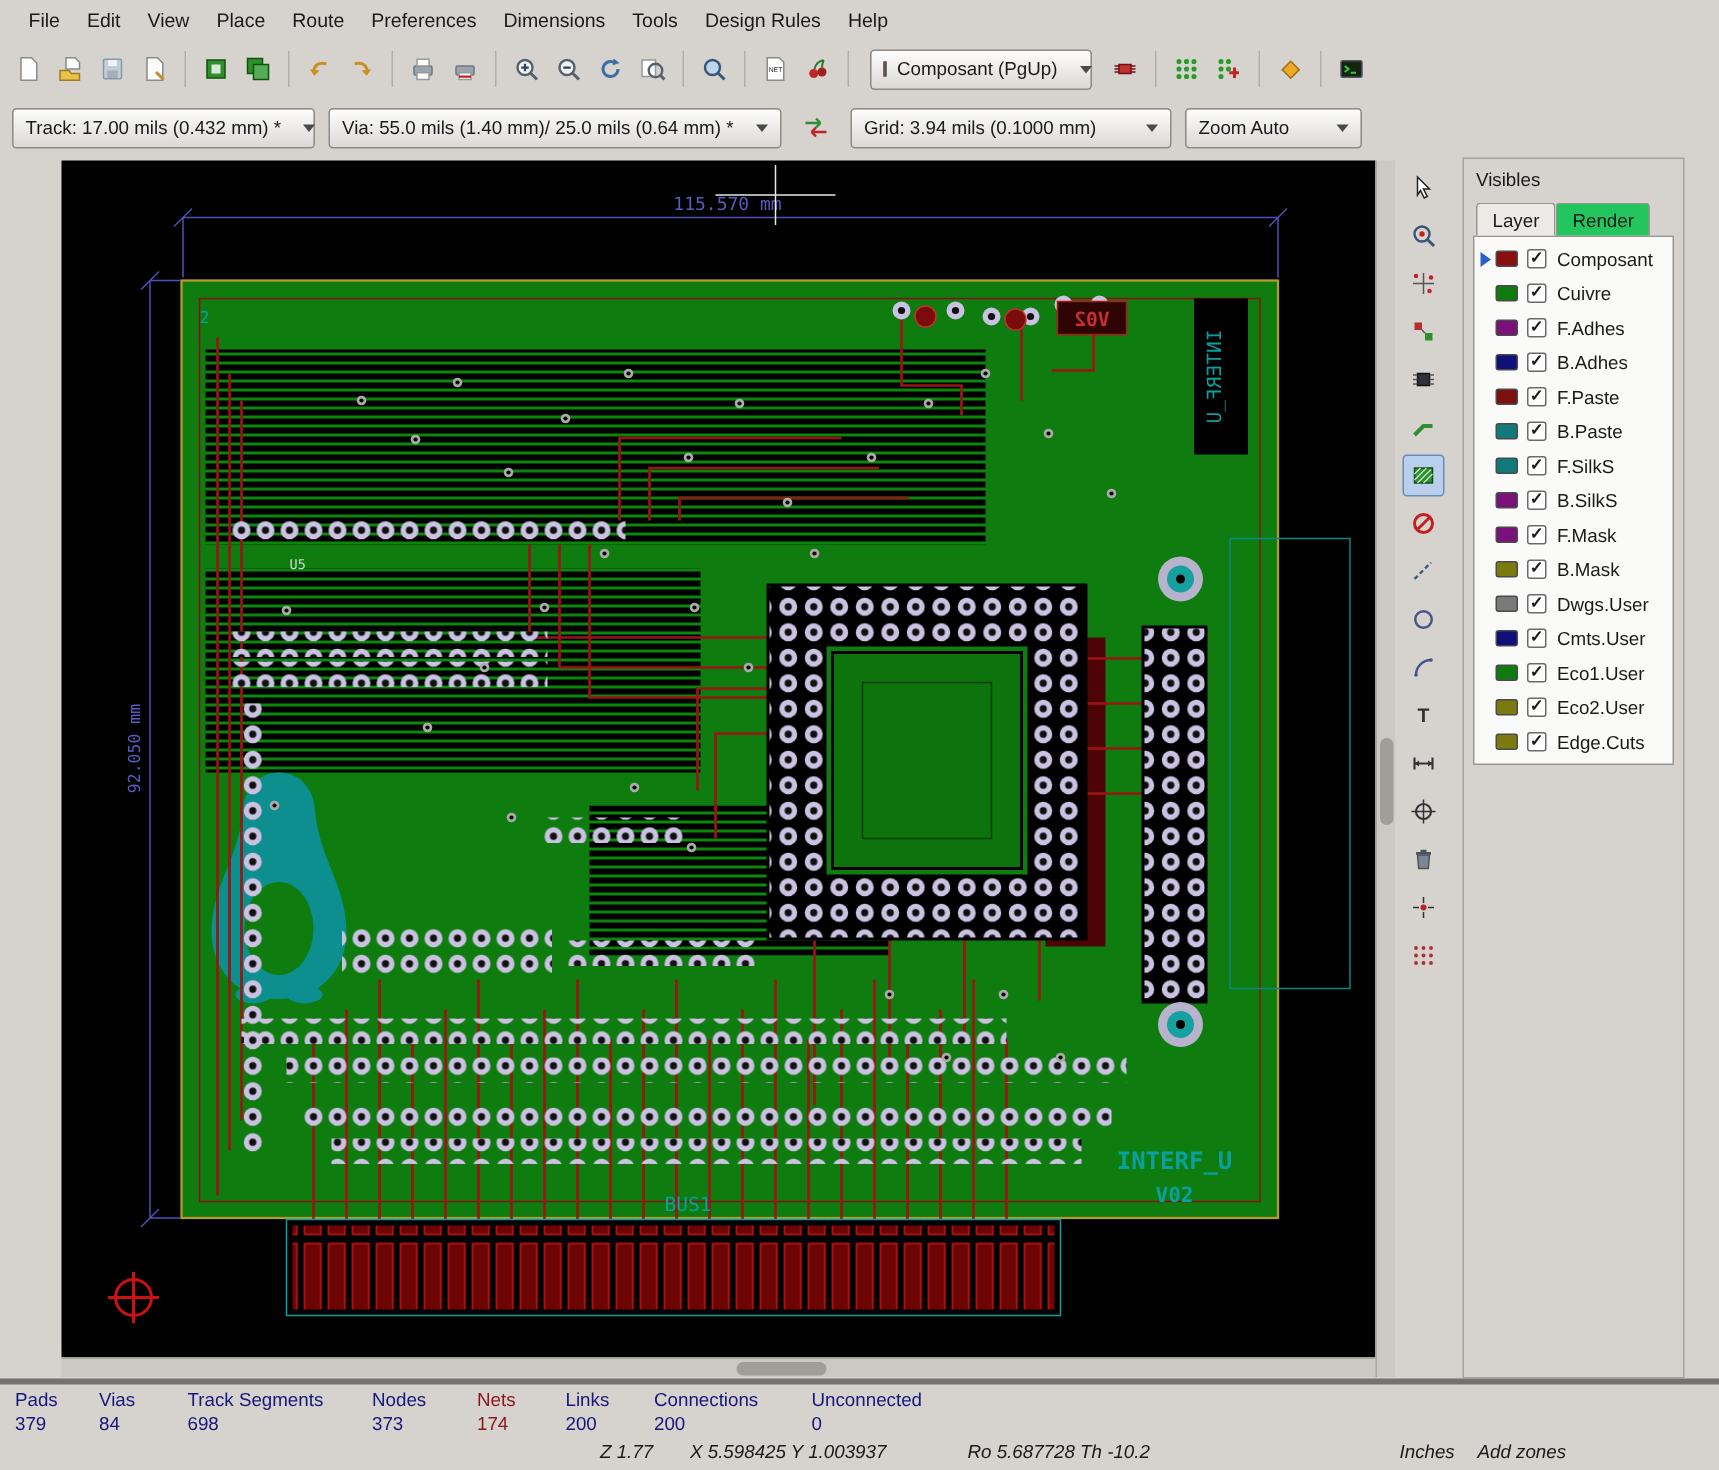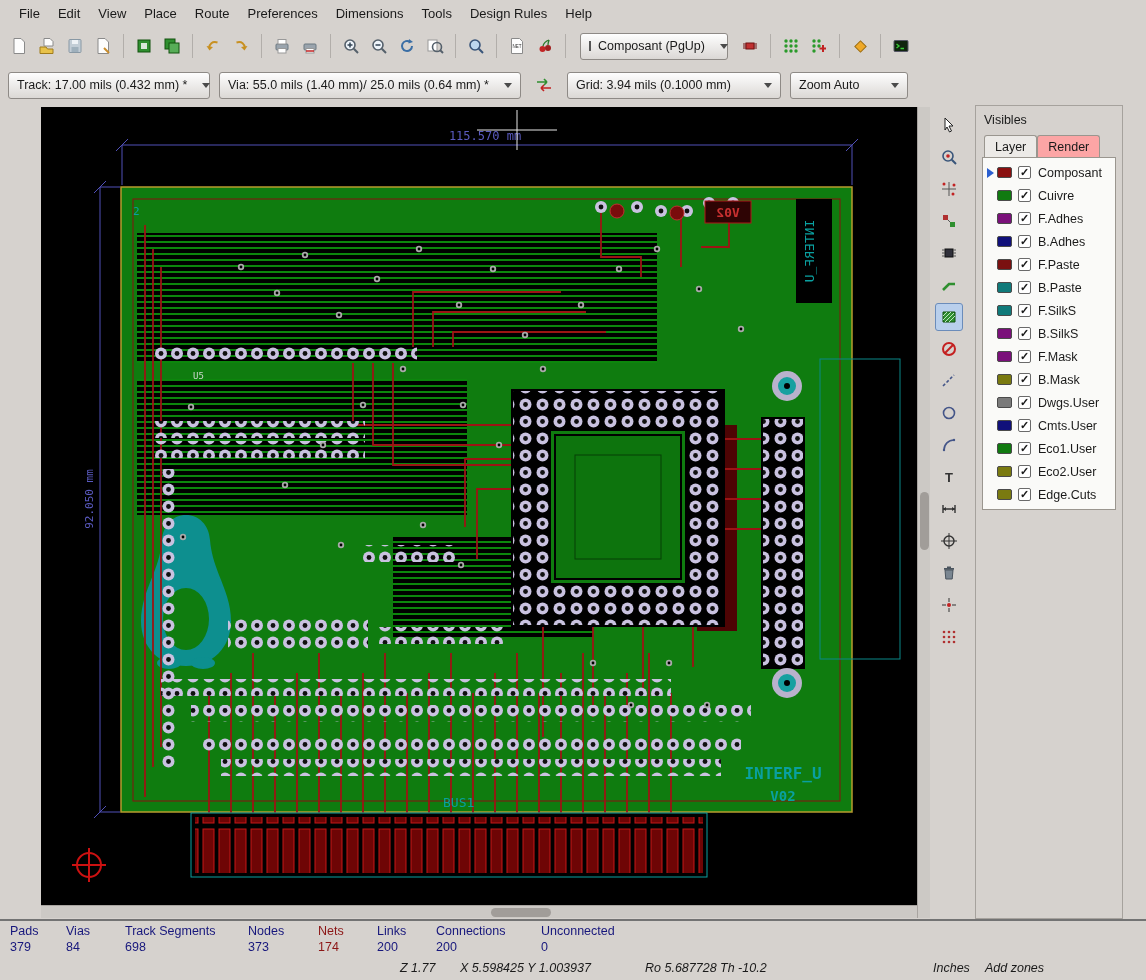--- a/index.html
+++ b/index.html
@@ -37,36 +37,36 @@
   .vscroll .thumb { position:absolute; top:385px; left:2px; width:9px; height:58px; background:#a19d99; border-radius:5px; }
   .right-toolbar { position:absolute; left:931px; top:107px; width:35px; height:811px;
                    display:flex; flex-direction:column; align-items:center; padding-top:4px; gap:4px; }
 
   
   .panel { position:absolute; left:975px; top:105px; width:148px; height:814px; }
   .panel-box { border:1px solid #a6a29d; height:100%; padding:5px 6px; background:#d6d2ce; }
   .panel-title { font-size:12.5px; margin:2px 0 8px 2px; }
   .tabs { display:flex; margin-left:2px; }
   .tab { padding:4px 10px 3px; font-size:12.5px; border:1px solid #9a968f; border-bottom:none;
-         background:#fca5a5; border-radius:3px 3px 0 0; }
+         background:#22c55e; border-radius:3px 3px 0 0; }
   .tab.active { background:#eceae7; position:relative; top:0; }
   .layer-list { border:1px solid #9a968f; background:#fafaf8; padding:3px 0; }
   .lrow { display:flex; align-items:center; height:23px; padding:0 4px; }
   .lind { width:10px; flex:0 0 auto; }
   .lind.tri { width:0; height:0; border-top:5px solid transparent; border-bottom:5px solid transparent;
               border-left:7px solid #2a5fd0; margin-right:3px; }
   .lsw { width:15px; height:11px; border:1px solid #4a4a4a; border-radius:2px; margin-right:6px; flex:0 0 auto; }
   .lcb { width:13px; height:13px; border:1px solid #6a6a6a; background:#fff; border-radius:2px;
          margin-right:7px; flex:0 0 auto; font-size:11px; line-height:11px; text-align:center; color:#1a1a1a; }
   .lcb.on::after { content:"✓"; font-weight:bold; }
   .llabel { font-size:12.5px; }
 
   
   .statusbar { position:absolute; left:0; top:919px; width:1146px; height:39px;
-               background:#d6d2ce; border-top:2px solid #737373; }
+               background:#d6d2ce; border-top:4px solid #737373; }
   .sfield { position:absolute; top:3px; }
   .slabel { font-size:12.5px; color:#17177c; }
   .svalue { font-size:12.5px; color:#17177c; margin-top:2px; }
   .sfield.red .slabel, .sfield.red .svalue { color:#8c1616; }
   .bottombar { position:absolute; left:0; top:958px; width:1146px; height:22px; background:#d6d2ce; font-size:12.5px;font-style:italic; }
   .bottombar span { position:absolute; top:3px; white-space:nowrap; }
   .bb-z { left:400px; } .bb-abs { left:460px; } .bb-rel { left:645px; }
   .bb-units { left:933px; } .bb-mode { left:985px; }
 
   svg.icon { display:block; }

